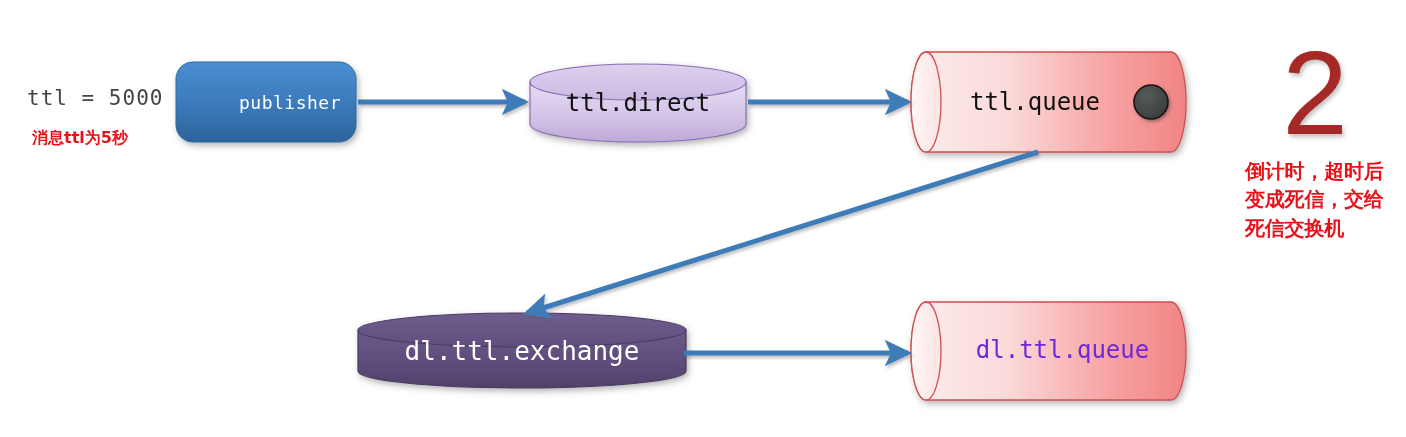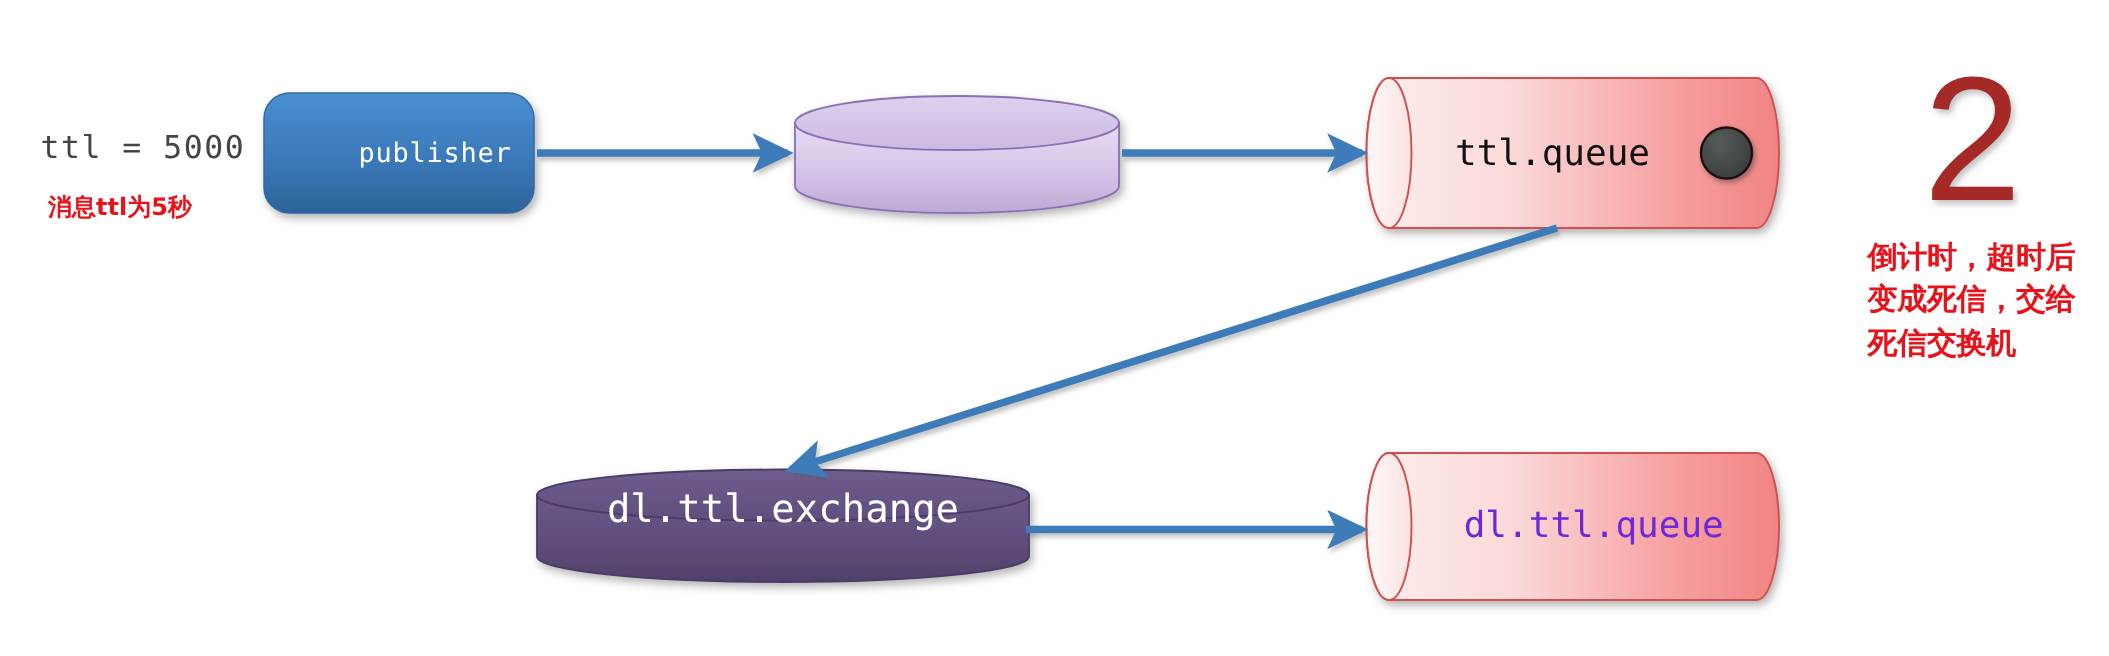--- a/index.html
+++ b/index.html
@@ -44,21 +44,21 @@
     left: 530px; top: 68px; width: 216px; height: 70px;
     color: #111111;
     font-size: 24px;
   }
   .label-ttl-queue {
     left: 940px; top: 52px; width: 190px; height: 100px;
     color: #111111;
     font-size: 24px;
   }
   .label-dl-exchange {
-    left: 358px; top: 304px; width: 328px; height: 72px;
+    left: 358px; top: 315px; width: 328px; height: 72px;
     color: #ffffff;
     font-size: 26px;
   }
   .label-dl-queue {
     left: 940px; top: 300px; width: 245px; height: 100px;
     color: #6d28d9;
     font-size: 24px;
   }
   .ttl-text {
     position: absolute;
@@ -197,20 +197,21 @@
     <g filter="url(#shadowArrow)">
       <line x1="358" y1="102" x2="525" y2="102" stroke="#3d7cb8" stroke-width="5" marker-end="url(#arrowBlue)"></line>
       <line x1="748" y1="102" x2="908" y2="102" stroke="#3d7cb8" stroke-width="5" marker-end="url(#arrowBlue)"></line>
       <line x1="1038" y1="152" x2="527" y2="313" stroke="#3d7cb8" stroke-width="5" marker-end="url(#arrowBlue)"></line>
       <line x1="684" y1="353" x2="908" y2="353" stroke="#3d7cb8" stroke-width="5" marker-end="url(#arrowBlue)"></line>
     </g>
   </svg>
 
   <div class="node-label label-publisher">publisher</div>
 
+  <div class="node-label label-ttl-direct">ttl.direct</div>
 
   <div class="node-label label-ttl-queue">ttl.queue</div>
 
   <div class="node-label label-dl-exchange">dl.ttl.exchange</div>
 
   <div class="node-label label-dl-queue">dl.ttl.queue</div>
 
   <div class="ttl-text">ttl = 5000</div>
 
   <div class="ttl-note">消息ttl为5秒</div>

